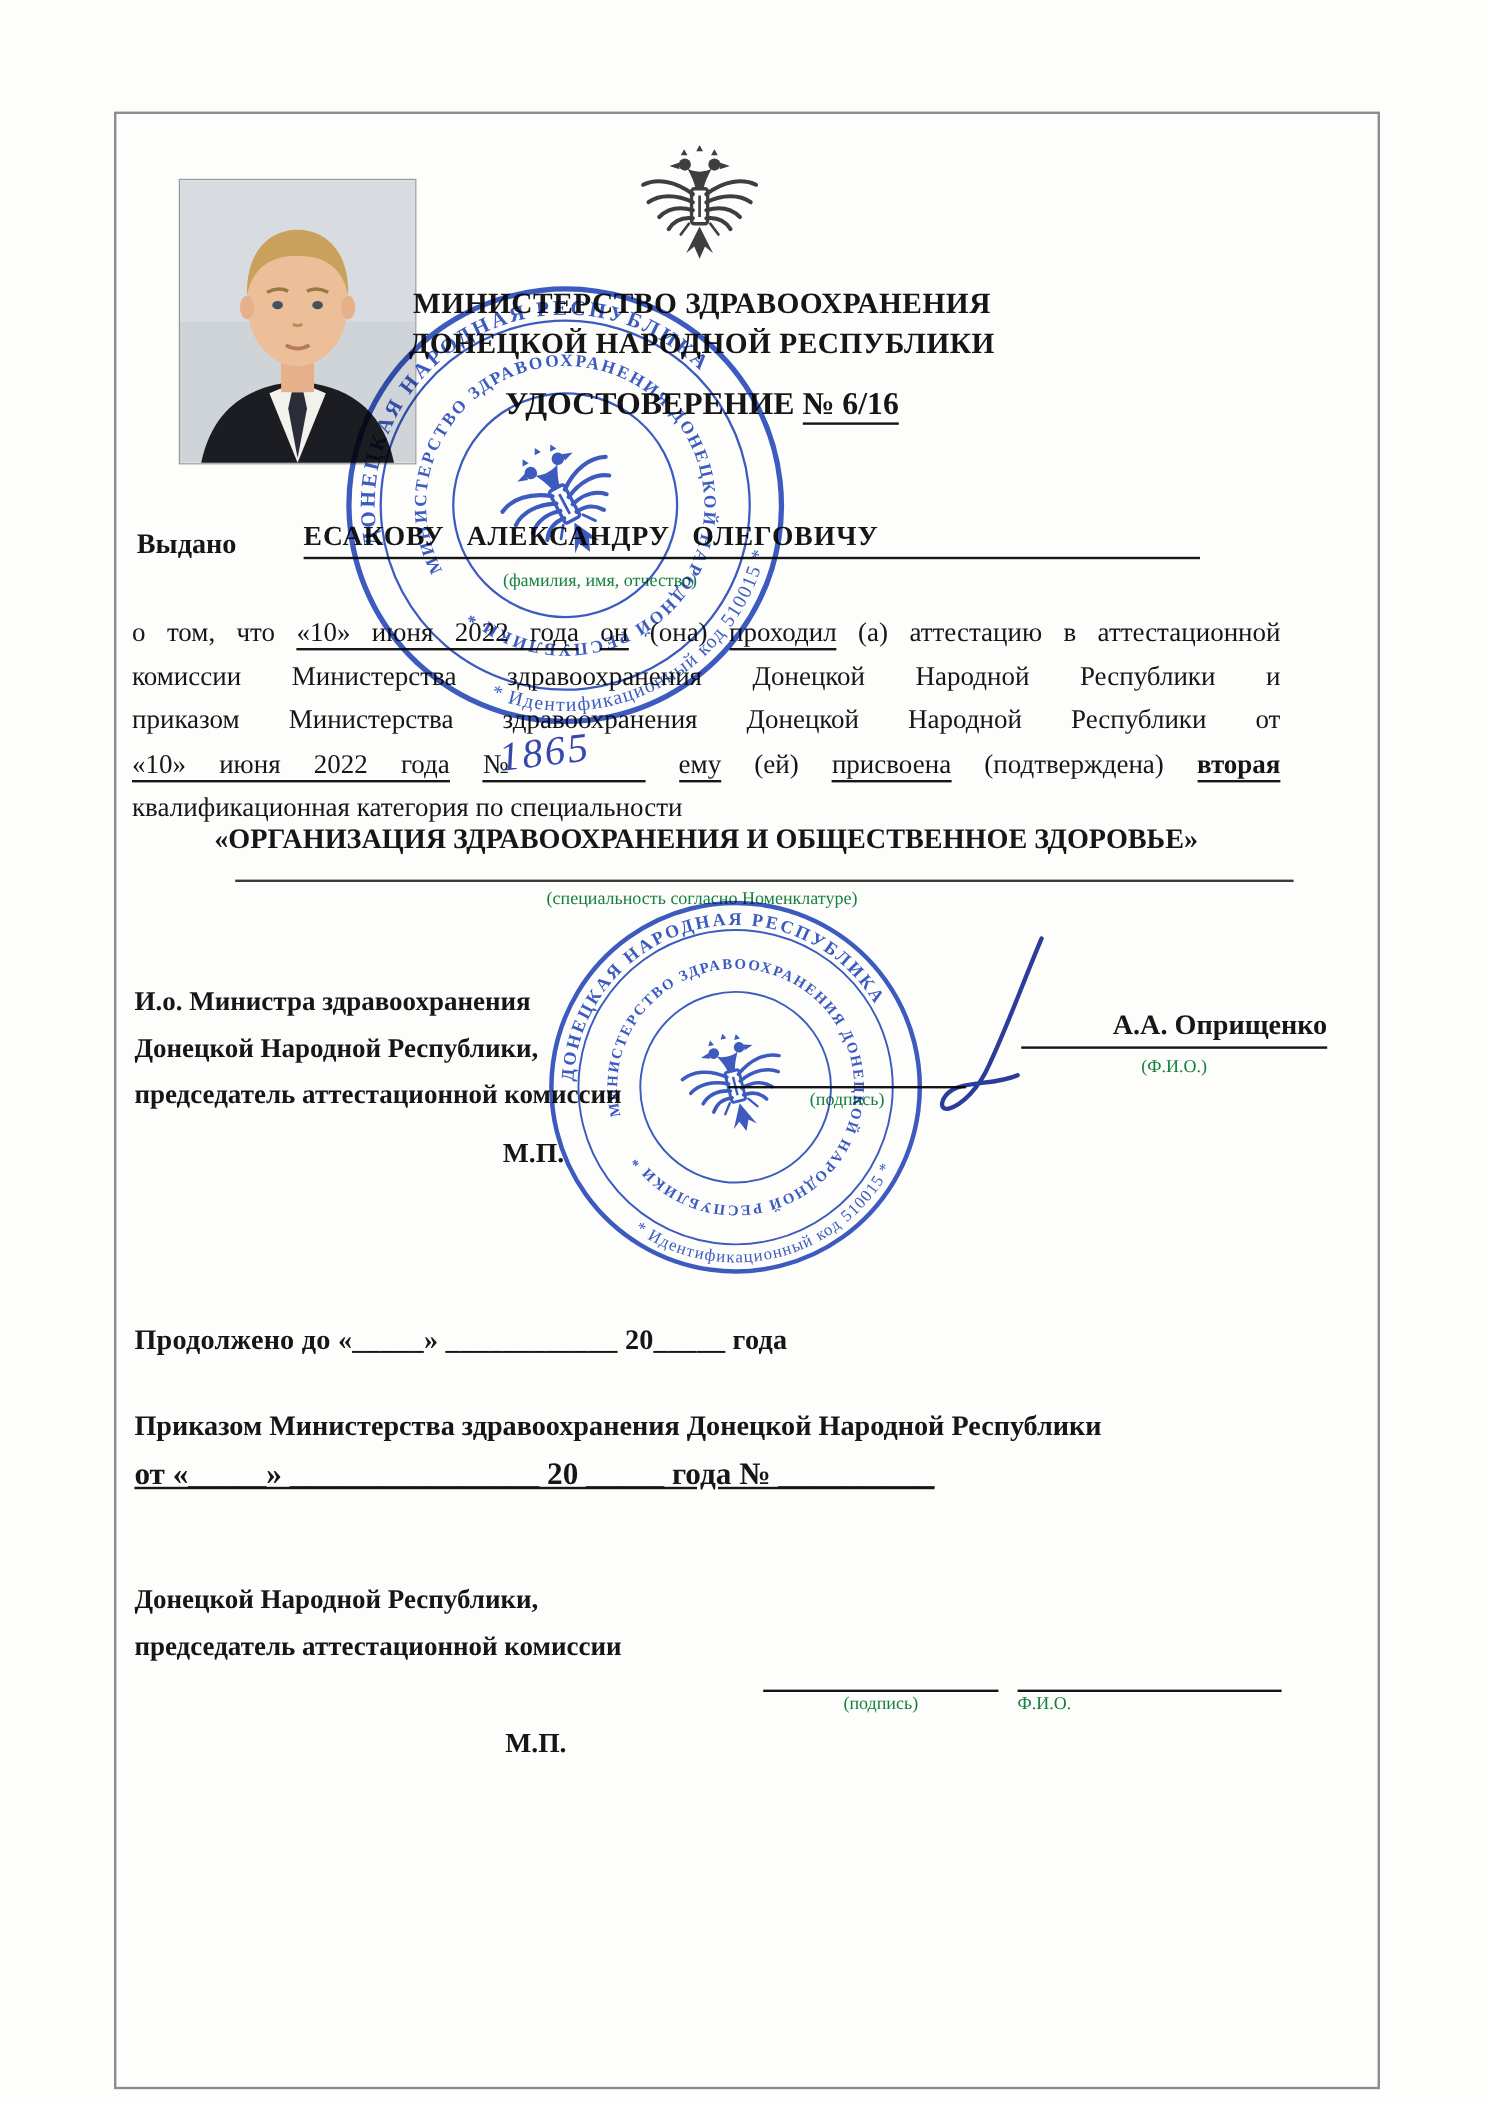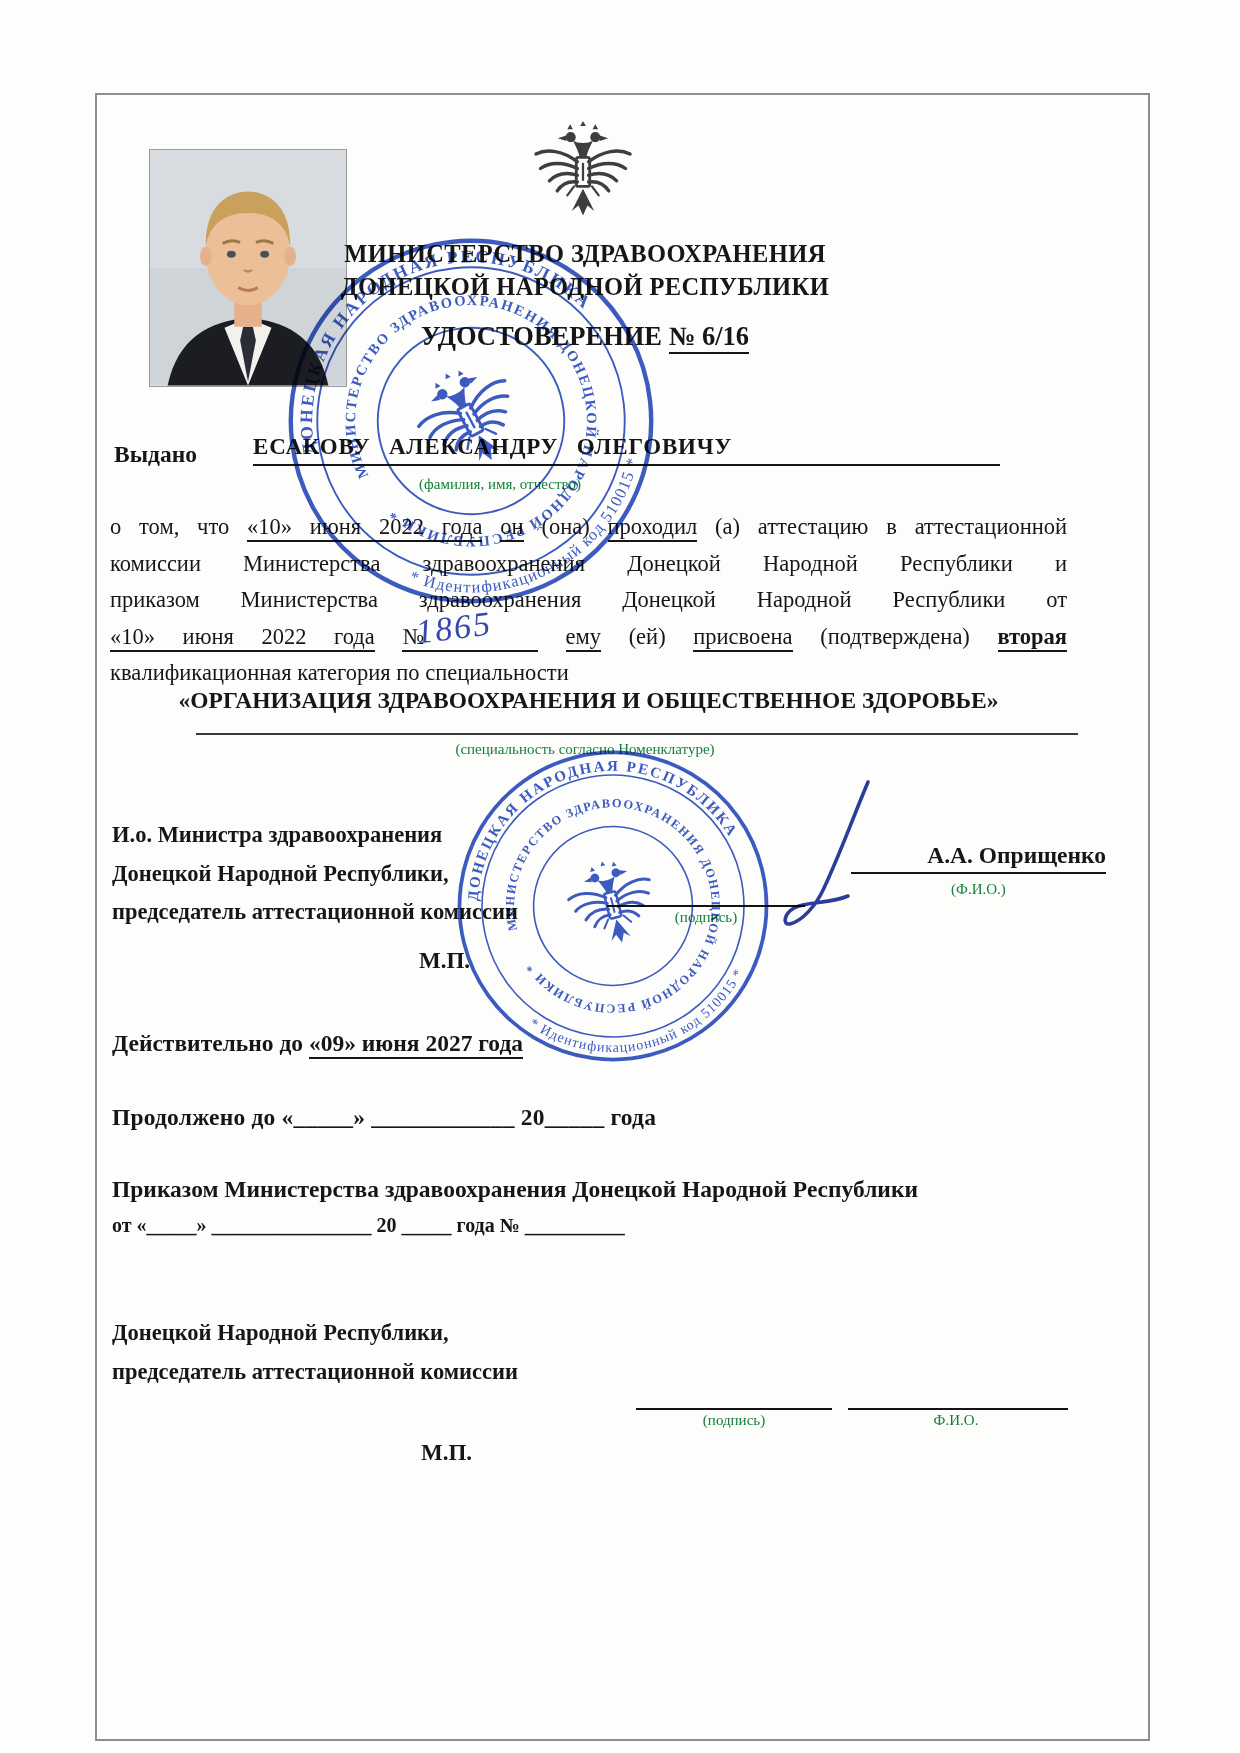--- a/index.html
+++ b/index.html
@@ -39,24 +39,24 @@
   .mp{font-weight:bold;font-size:23px;}
   .mp1{left:419px;top:948px;}
   .mp2{left:421px;top:1440px;}
   .stamp{mix-blend-mode:multiply;opacity:.93;}
   .stamp1{left:282px;top:232px;width:378px;height:378px;transform:rotate(-28deg);}
   .stamp2{left:452px;top:745px;width:322px;height:322px;transform:rotate(-14deg);}
   .pen{left:700px;top:756px;width:200px;height:200px;mix-blend-mode:multiply;}
   .validity{left:112px;top:1030px;font-weight:bold;font-size:23.5px;}
   .prolong{left:112px;top:1104px;font-weight:bold;font-size:23.5px;letter-spacing:.2px;}
   .order1{left:112px;top:1176px;font-weight:bold;font-size:23.5px;}
-  .order2{left:112px;top:1214px;font-weight:bold;font-size:20px;}
+  .order2{left:112px;top:1214px;font-weight:bold;font-size:26px;text-decoration:underline;}
   .sig2{left:112px;top:1314px;}
   .sig2-line1{left:636px;top:1408px;width:196px;}
-  .sig2-line2{left:848px;top:1408px;width:216px;text-align:center;padding-right:4px;}
+  .sig2-line2{left:848px;top:1408px;width:216px;text-align:left;padding-right:4px;}
   svg text{font-family:"Liberation Serif","DejaVu Serif",serif;}
 </style>
 </head>
 <body>
 
 <div class="page">
 
   <svg width="0" height="0" style="position:absolute" aria-hidden="true">
     <defs>
       <symbol id="eagle" viewBox="0 0 100 100">
@@ -203,24 +203,20 @@
     <text font-size="11.5" font-weight="bold" fill="currentColor" letter-spacing="1.5">
       <textPath href="#s2-inner" startOffset="0">МИНИСТЕРСТВО ЗДРАВООХРАНЕНИЯ ДОНЕЦКОЙ НАРОДНОЙ РЕСПУБЛИКИ *</textPath>
     </text>
     <use href="#eagle" x="104" y="104" width="92" height="92" style="color:#2e4fbe"></use>
   </svg>
 
   <svg class="abs pen" viewBox="0 0 200 200">
     <path d="M168 26 C152 64 140 98 124 132 C116 150 102 165 90 168 C82 169 84 158 94 152 C106 145 130 148 148 140" fill="none" stroke="#2c3c9c" stroke-width="3.6" stroke-linecap="round"></path>
   </svg>
 
-  <div class="abs validity">
-    <span>Действительно до</span>
-    <span class="u">«09» июня 2027 года</span>
-  </div>
 
   <div class="abs prolong">Продолжено до «_____» ____________ 20_____ года</div>
 
   <div class="abs order1">Приказом Министерства здравоохранения Донецкой Народной Республики</div>
   <div class="abs order2">от «_____» ________________ 20 _____ года № __________</div>
 
   <div class="abs sigblock sig2">
     <div>Донецкой Народной Республики,</div>
     <div>председатель аттестационной комиссии</div>
   </div>

